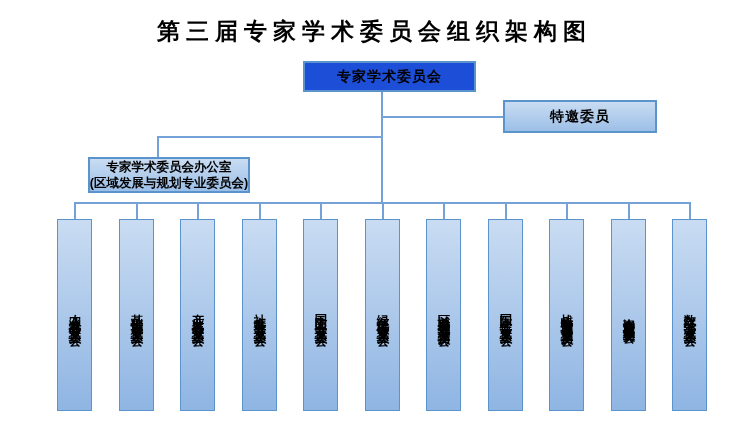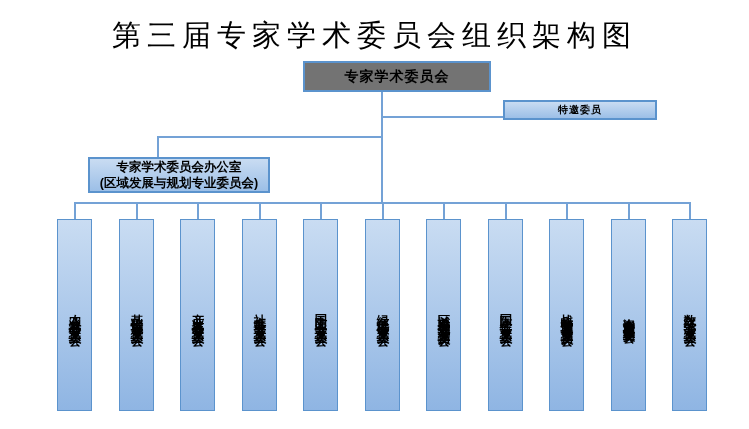--- a/index.html
+++ b/index.html
@@ -14,51 +14,51 @@
     height: 429px;
     background: #ffffff;
     overflow: hidden;
   }
   .title {
     position: absolute;
     top: 16px;
     left: 0;
     width: 749px;
     text-align: center;
-    font-size: 29px;
-    font-weight: normal;
+    font-size: 23px;
+    font-weight: bold;
     letter-spacing: 6px;
     color: #000000;
     white-space: nowrap;
   }
   .node {
     position: absolute;
     box-sizing: border-box;
     border: 2px solid #5b93cd;
     display: flex;
     align-items: center;
     justify-content: center;
     text-align: center;
     color: #000000;
     font-weight: bold;
   }
   .root-node {
-    left: 303px; top: 61px; width: 188px; height: 31px;
-    background: #737373;
+    left: 303px; top: 61px; width: 173px; height: 31px;
+    background: #1d4ed8;
     font-size: 14px;
     letter-spacing: 1px;
   }
   .invited-node {
-    left: 503px; top: 100px; width: 154px; height: 20px;
+    left: 503px; top: 100px; width: 154px; height: 33px;
     background: linear-gradient(180deg, #c9dcf2 0%, #9cbfe7 100%);
-    font-size: 10px;
+    font-size: 14px;
     letter-spacing: 1px;
   }
   .office-node {
-    left: 88px; top: 157px; width: 182px; height: 36px;
+    left: 88px; top: 157px; width: 162px; height: 36px;
     background: linear-gradient(180deg, #c9dcf2 0%, #9cbfe7 100%);
     flex-direction: column;
     font-size: 12.5px;
     line-height: 16px;
     white-space: nowrap;
   }
   .line {
     position: absolute;
     background: #74a2d6;
   }

